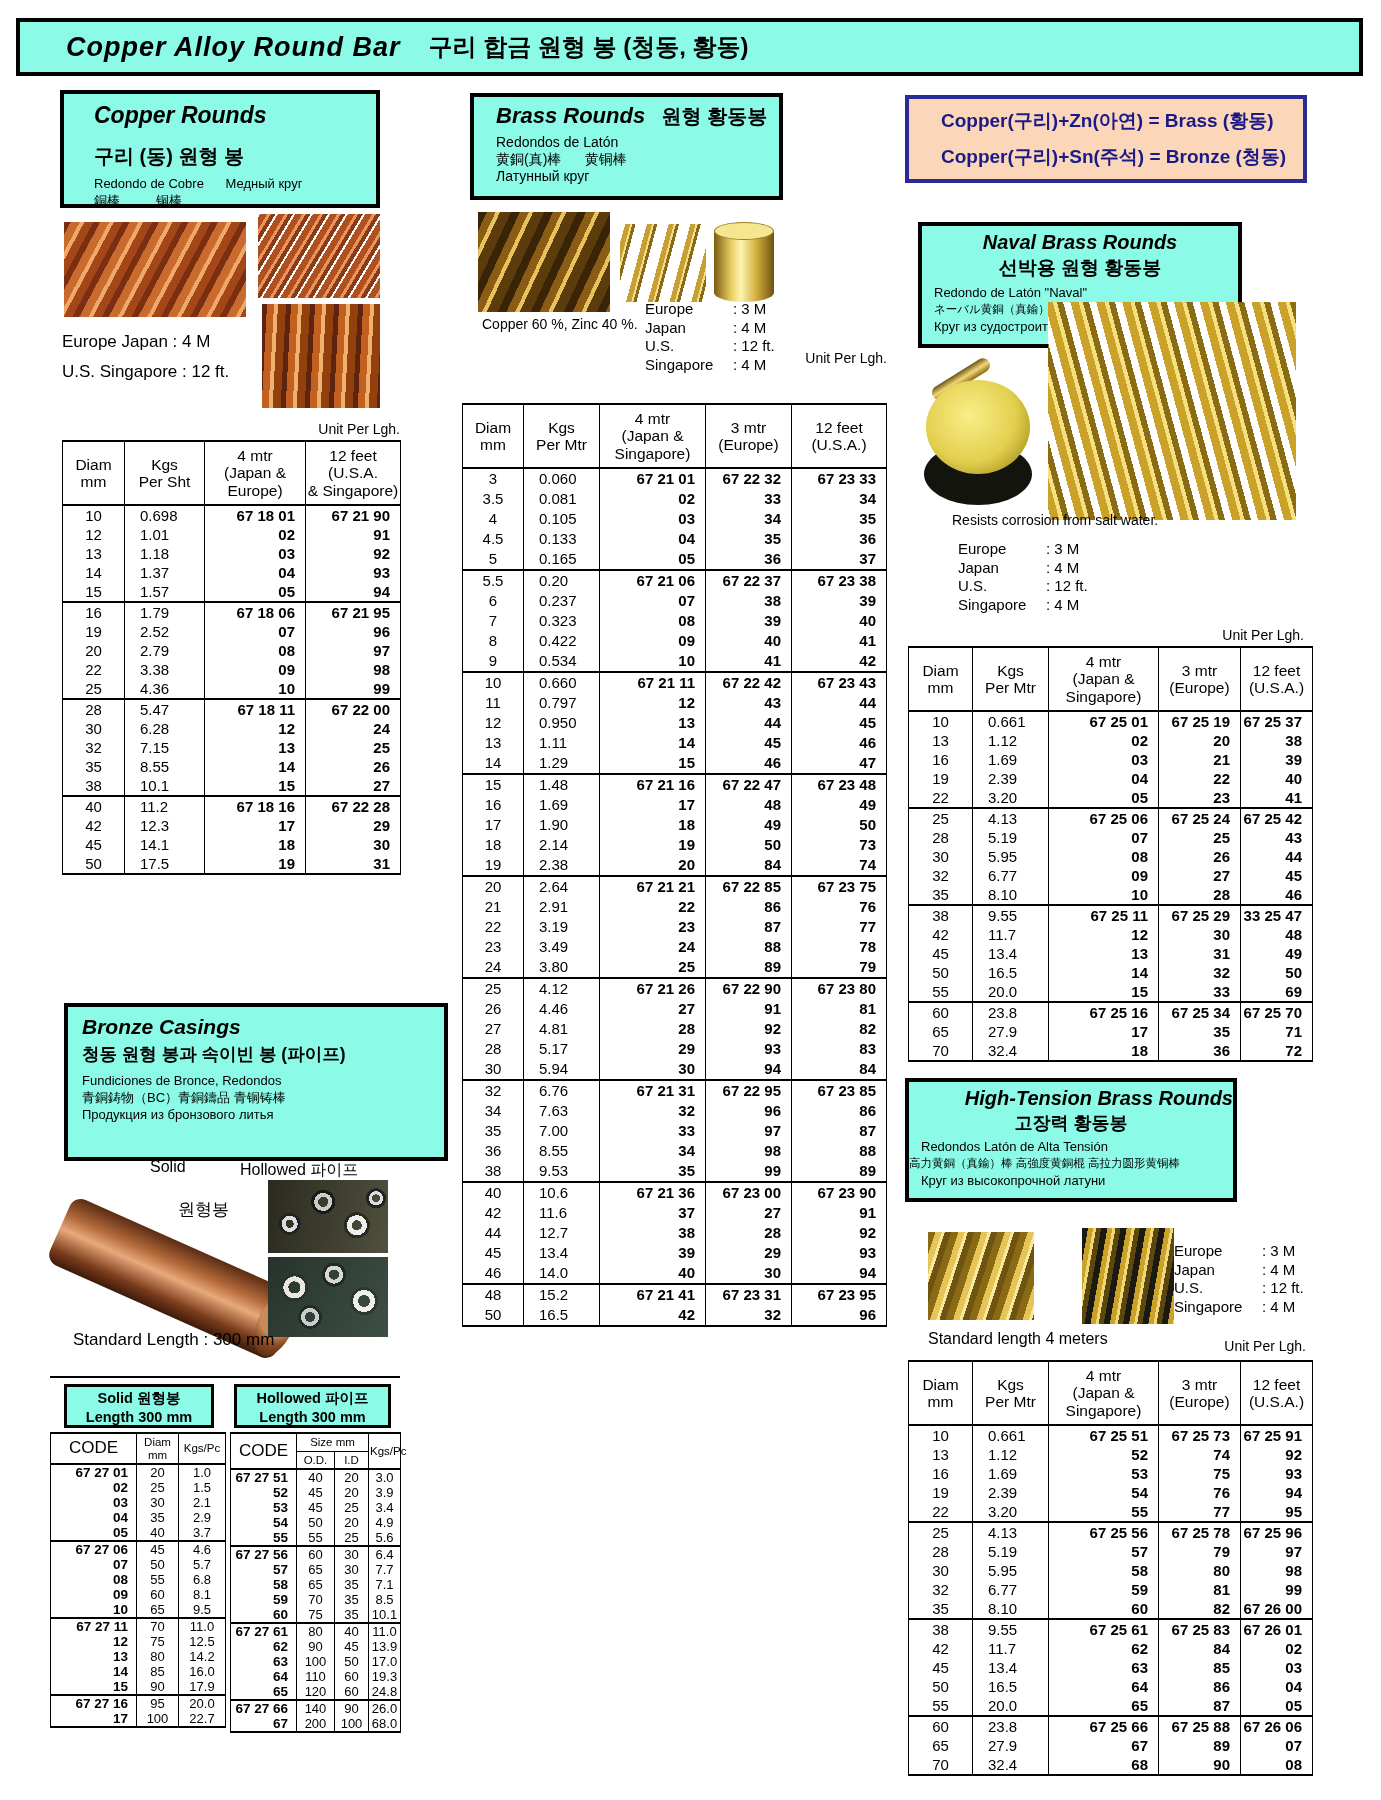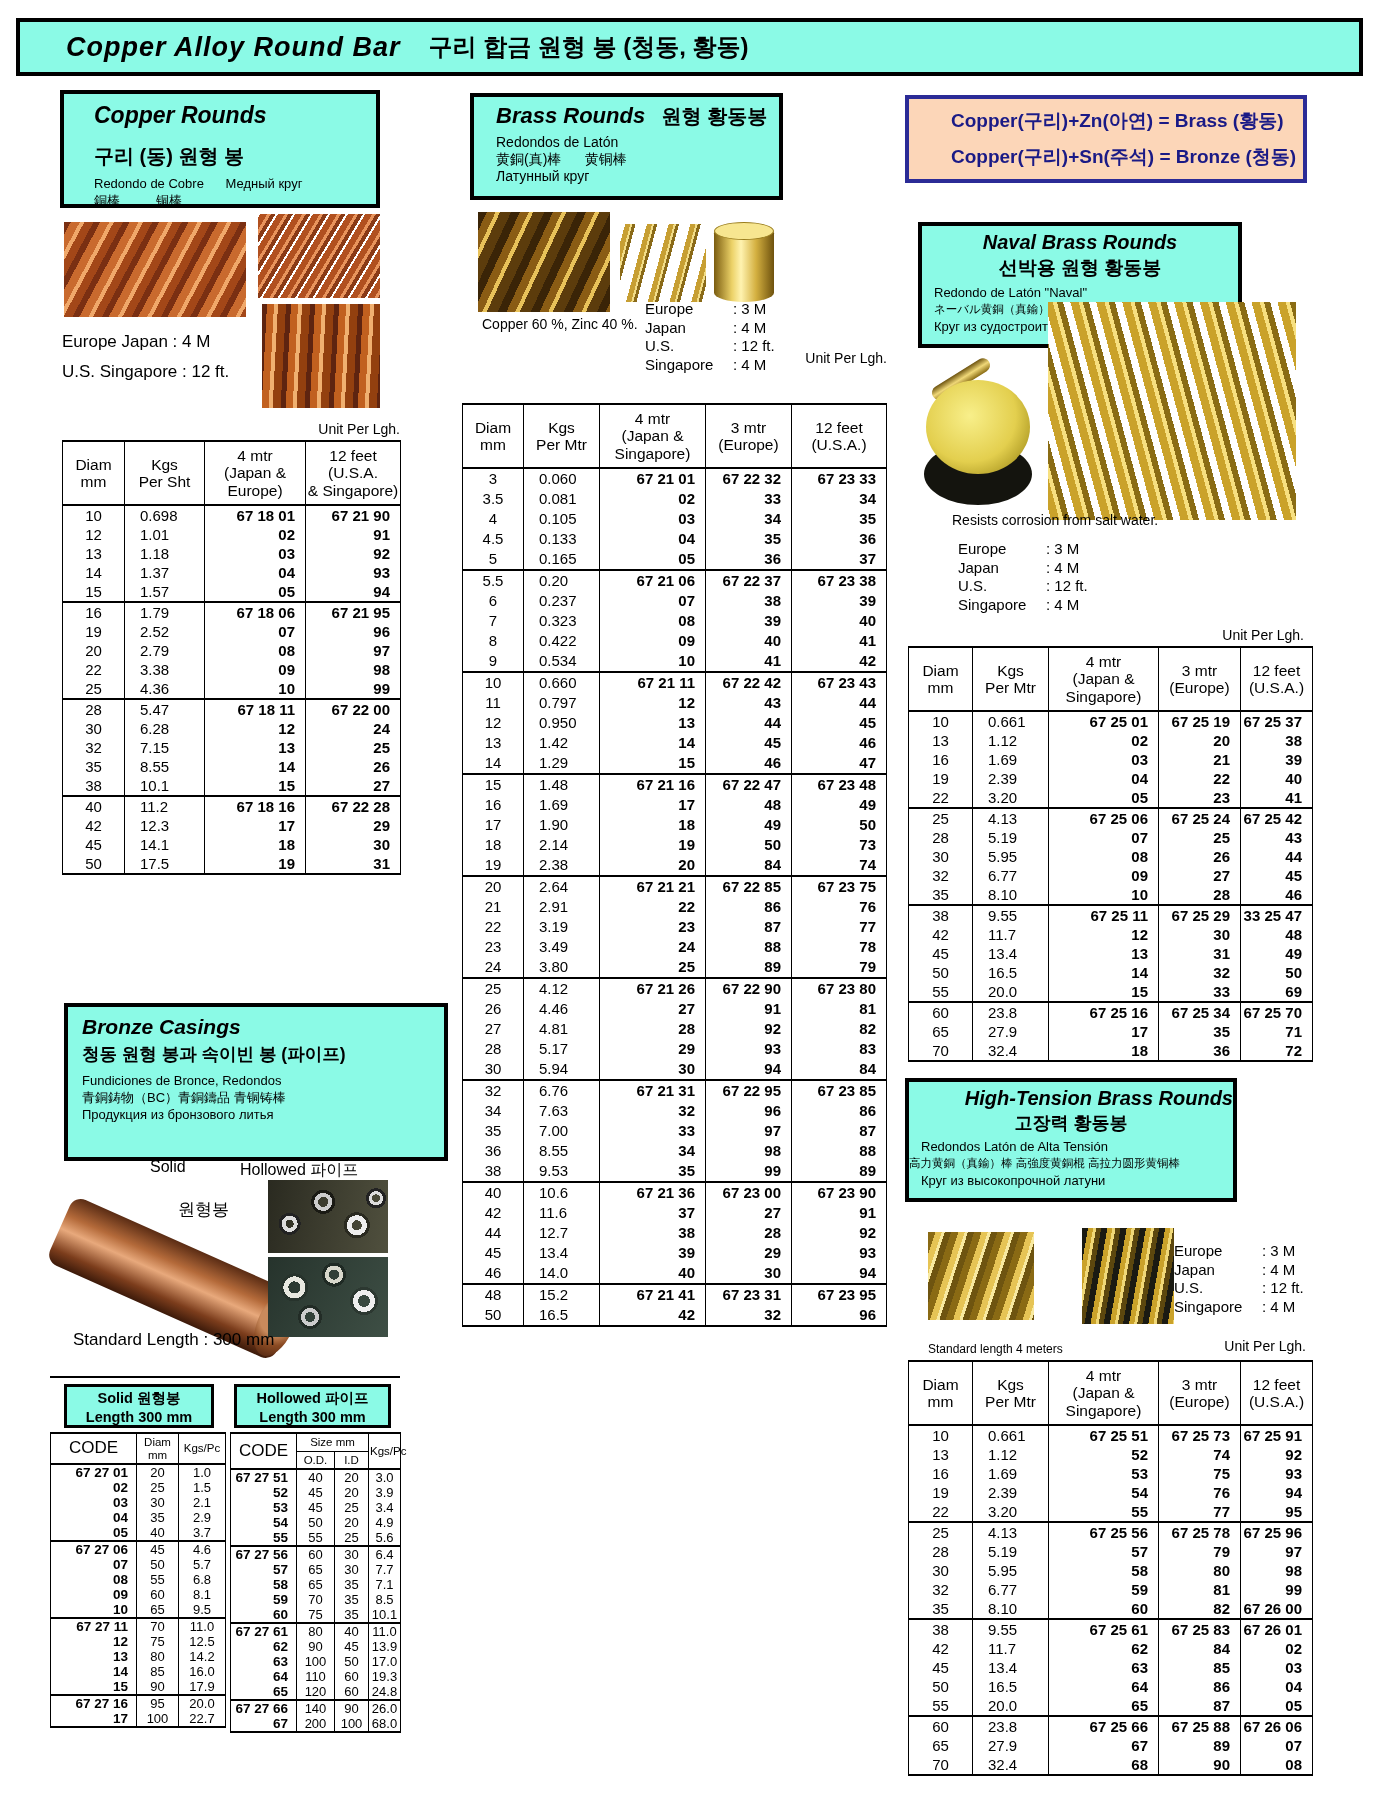--- a/index.html
+++ b/index.html
@@ -45,28 +45,28 @@
   .btable th.size-h{border-bottom:1px solid #000;}
   .btable td{border-left:1px solid #000;border-right:1px solid #000;padding:0;
              font-size:13px;height:15px;line-height:15px;text-align:center;}
   .btable td.c0{text-align:right;font-weight:bold;padding-right:8px;font-size:13.5px;}
   .btable tr.gs td{border-top:2px solid #000;}
   .btable tbody tr:last-child td{border-bottom:2px solid #000;}
 
   .unit-lbl{font-size:14px;text-align:right;}
   .note-lg{font-size:17px;}
   .note-md{font-size:14px;}
-  .note-sm{font-size:12px;margin-top:12px;}
+  .note-sm{font-size:16px;}
 
   .len-list .len-row{display:flex;font-size:15px;line-height:18.5px;}
   .len-lbl{width:88px;display:inline-block;}
 
   
   .formulabox{background:#FCD6B8;border:4px solid #2B2B96;display:flex;flex-direction:column;
-              justify-content:space-evenly;padding-left:42px;}
+              justify-content:space-evenly;padding-left:32px;}
   .formula-line{font-size:19px;font-weight:bold;color:#1A1A86;}
 
   
   .photo{position:absolute;}
   .copper-img1{background:repeating-linear-gradient(118deg,#7a2f12 0 6px,#c96a2e 6px 14px,#f0a86a 14px 18px,#a34718 18px 26px);}
   .copper-img2{background:repeating-linear-gradient(121deg,#fff 0 2px,#b1501f 2px 8px,#e8945c 8px 11px,#8a3a16 11px 15px);}
   .copper-img3{background:repeating-linear-gradient(93deg,#5e2410 0 5px,#c1601f 5px 12px,#f0b070 12px 16px,#93400f 16px 24px);}
   .brass-img1{background:repeating-linear-gradient(115deg,#3a2407 0 8px,#8a5c14 8px 16px,#e8c25a 16px 20px,#5c3c0c 20px 30px);}
   .brass-img2{background:#fff;background-image:repeating-linear-gradient(105deg,rgba(0,0,0,0) 0 5px,#c79f33 5px 10px,#f2dd88 10px 12px,#8a6a18 12px 15px,rgba(0,0,0,0) 15px 21px);}
   .brass-img3{background:linear-gradient(90deg,#7a5c10,#ecd268 30%,#fff3b0 45%,#d4b040 70%,#6e520e);
@@ -668,21 +668,21 @@
         </tr>
         <tr>
           <td class="c0">12</td>
           <td class="c1">0.950</td>
           <td class="c2">13</td>
           <td class="c3">44</td>
           <td class="c4">45</td>
         </tr>
         <tr>
           <td class="c0">13</td>
-          <td class="c1">1.42</td>
+          <td class="c1">1.11</td>
           <td class="c2">14</td>
           <td class="c3">45</td>
           <td class="c4">46</td>
         </tr>
         <tr>
           <td class="c0">14</td>
           <td class="c1">1.29</td>
           <td class="c2">15</td>
           <td class="c3">46</td>
           <td class="c4">47</td>

